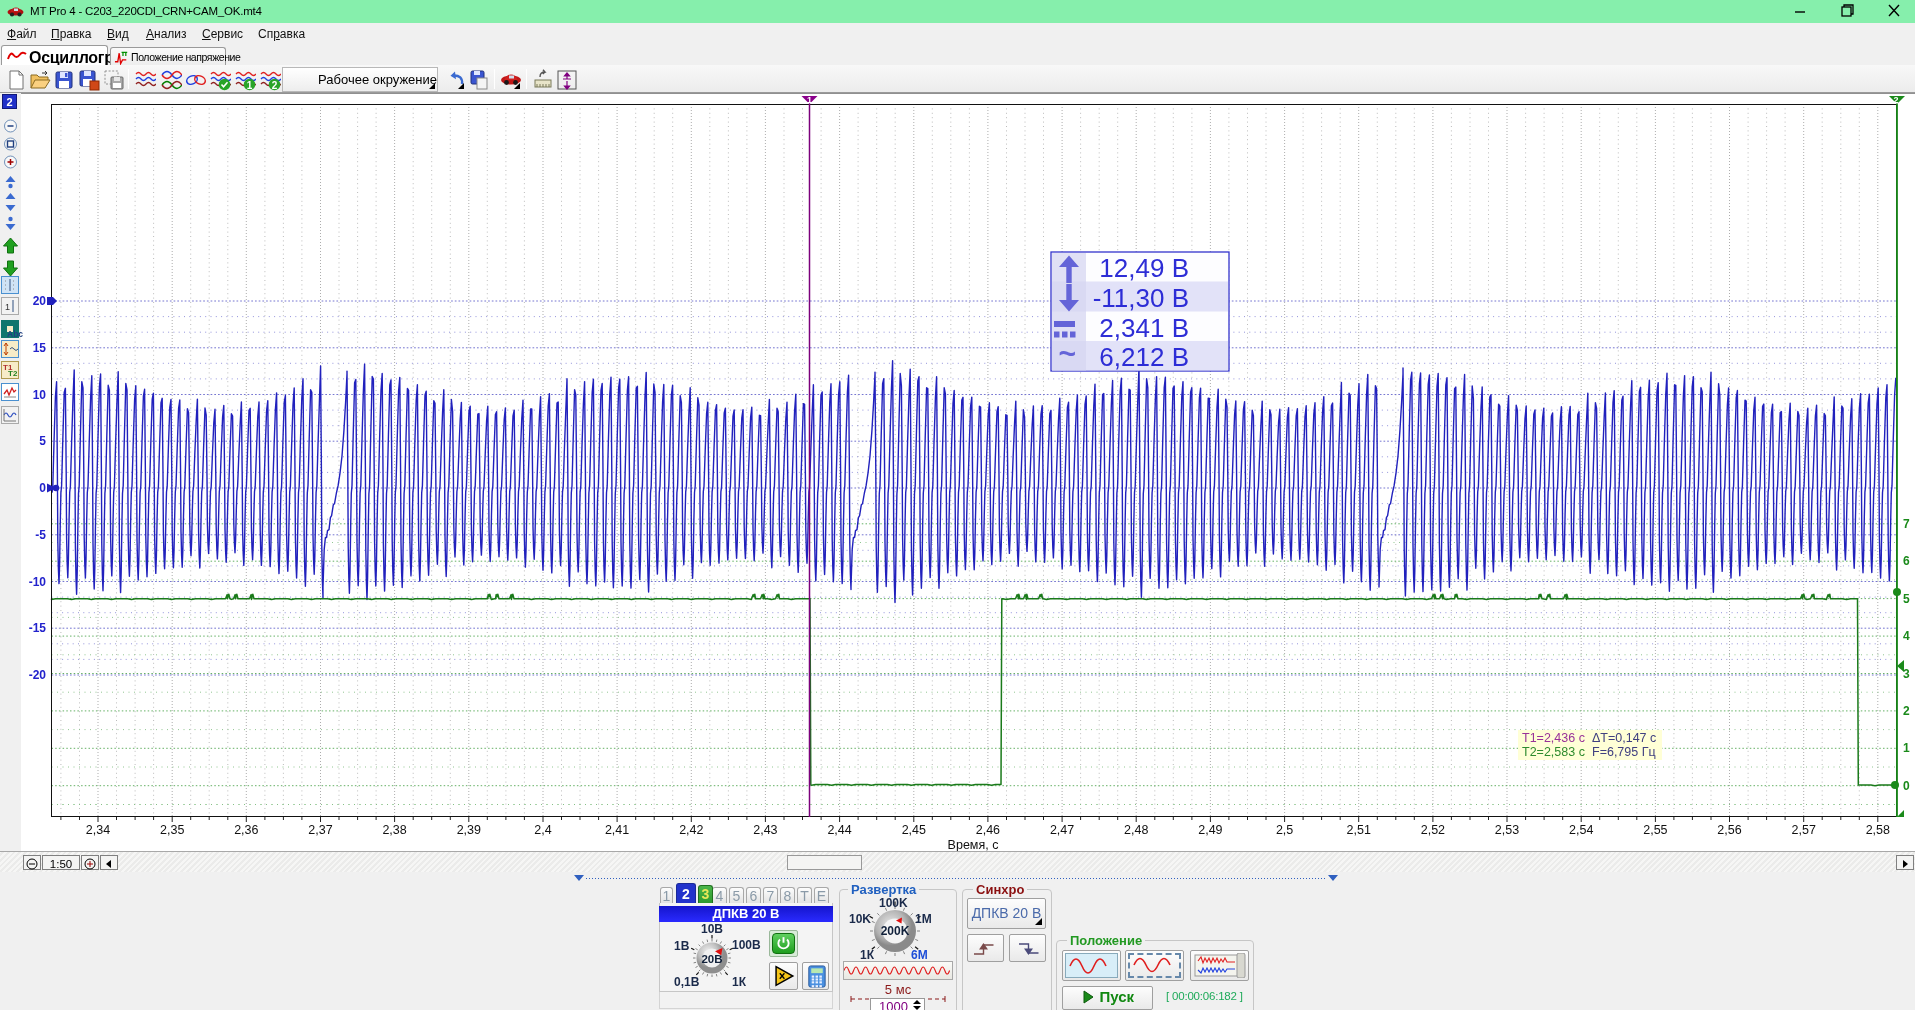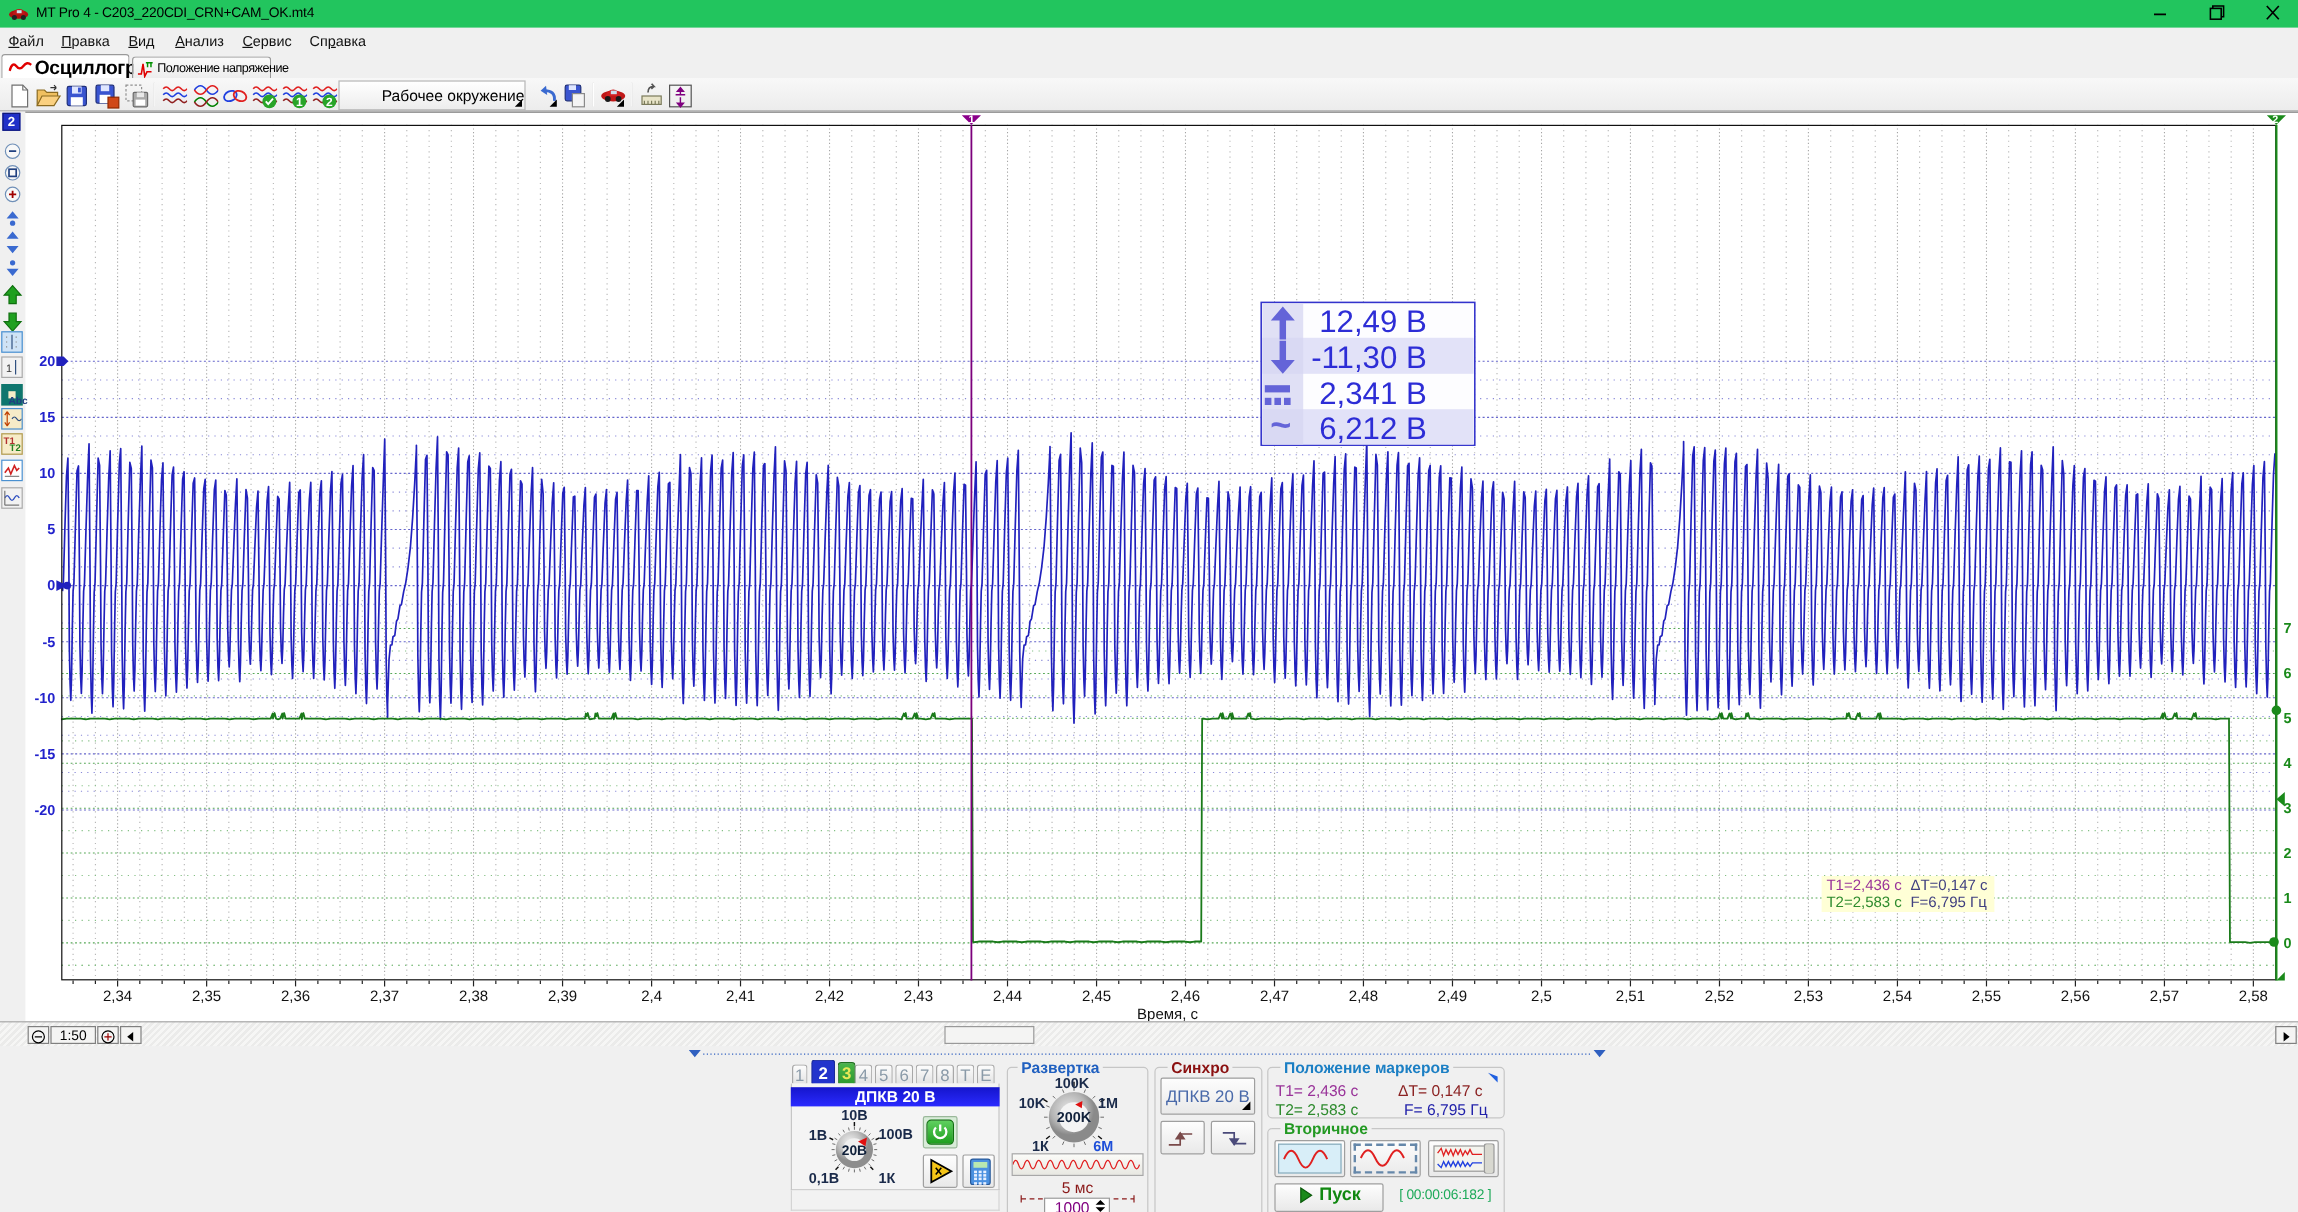--- a/index.html
+++ b/index.html
@@ -1,16 +1,16 @@
 <!DOCTYPE html>
 <html><head><meta charset="utf-8"><style>
 *{margin:0;padding:0;box-sizing:border-box}
 html,body{width:1915px;height:1010px;overflow:hidden;font-family:"Liberation Sans",sans-serif;background:#f0f0f0}
 .abs{position:absolute}
-#titlebar{left:0;top:0;width:1915px;height:39px;background:#22c55e;color:#000;font-size:11.5px;letter-spacing:-0.2px}
+#titlebar{left:0;top:0;width:1915px;height:39px;background:#86efac;color:#000;font-size:11.5px;letter-spacing:-0.2px}
 #menubar{left:0;top:23px;width:1915px;height:22px;background:#f0f0f0;font-size:12px;color:#111}
 .mi{position:absolute;top:4px}
 #tabrow{left:0;top:45px;width:1915px;height:20px;background:#f0f0f0}
 .tab{position:absolute;border:1px solid #9a9a9a;border-bottom:none;border-radius:3px 3px 0 0;font-size:13px;color:#000;white-space:nowrap}
 #toolbar{left:0;top:65px;width:1915px;height:28px;background:linear-gradient(#f8f8f8,#ececec);border-bottom:1px solid #9a9a9a}
 .tbtn{position:absolute;top:4px;width:22px;height:22px}
 .sep{position:absolute;top:4px;width:1px;height:20px;background:#c4c4c4;border-right:1px solid #fff}
 #sidebar{left:0;top:93px;width:21px;height:758px;background:#f0f0f0}
 .sbtn{position:absolute;left:1px;width:18px;height:18px;font-size:9px}
 #chartpanel{left:21px;top:93px;width:1894px;height:758px;background:#fff;border-top:1px solid #9a9a9a}
@@ -738,33 +738,23 @@
   <svg width="35" height="26" viewBox="0 0 35 26">
         <path d="M6 19 h9.5 v-9 h10" stroke="#7a4a4a" fill="none" stroke-width="1.4"></path>
         <path d="M15.5 8 l-4.5 6.5 h9 z" fill="#7a4a4a"></path>
       </svg></div>
  <div class="btn3d" style="left:1009px;top:62px;width:37px;height:28px">
   <svg width="35" height="26" viewBox="0 0 35 26">
         <path d="M9 9 h9.5 v9 h10" stroke="#4a4a7a" fill="none" stroke-width="1.4"></path>
         <path d="M18.5 20 l-4.5-6.5 h9 z" fill="#4a4a7a"></path>
       </svg></div>
 
- <div class="gbox" style="left:1056px;top:17px;width:198px;height:43px">
-  <span class="glab" style="left:10px;color:#1b7fc4">Положение маркеров</span>
-  <svg class="abs" style="right:4px;top:3px" width="10" height="10">
-        <path d="M1 1 L9 9 L9 4 Z" fill="#2060e0"></path>
-      </svg>
-  <div class="abs" style="left:6px;top:11px;font-size:13px;color:#993399">T1= 2,436 с</div>
-  <div class="abs" style="left:108px;top:11px;font-size:13px;color:#8b2222">ΔT= 0,147 с</div>
-  <div class="abs" style="left:6px;top:27px;font-size:13px;color:#2e8b2e">T2= 2,583 с</div>
-  <div class="abs" style="left:113px;top:27px;font-size:13px;color:#2222aa">F= 6,795 Гц</div>
- </div>
 
  <div class="gbox" style="left:1056px;top:68px;width:198px;height:75px">
-  <span class="glab" style="left:10px;color:#229922">Вторичное</span>
+  <span class="glab" style="left:10px;color:#229922">Положение</span>
  </div>
  <div class="btn3d" style="left:1062px;top:78px;width:59px;height:31px;padding:2px">
    <div style="width:100%;height:100%;background:#d8eef8;border:1px solid #88aabb">
    <svg width="52" height="24" viewBox="0 0 52 24">
           <path d="M4 12 q6-14 12 0 t12 0 t12 0" fill="none" stroke="#e02020" stroke-width="1.6"></path>
         </svg></div>
     </div>
  <div class="btn3d" style="left:1125px;top:78px;width:59px;height:31px;padding:2px">
    <div style="width:100%;height:100%;border:2px dashed #6688aa">
    <svg width="50" height="21" viewBox="0 0 50 21">

